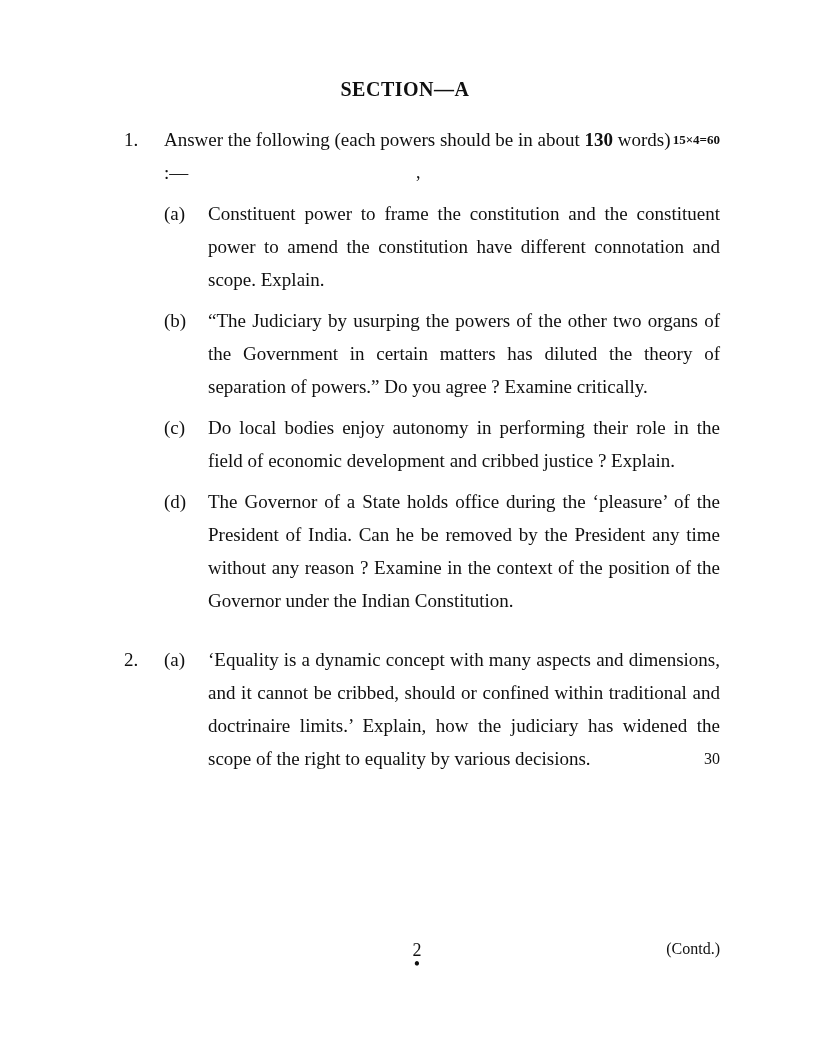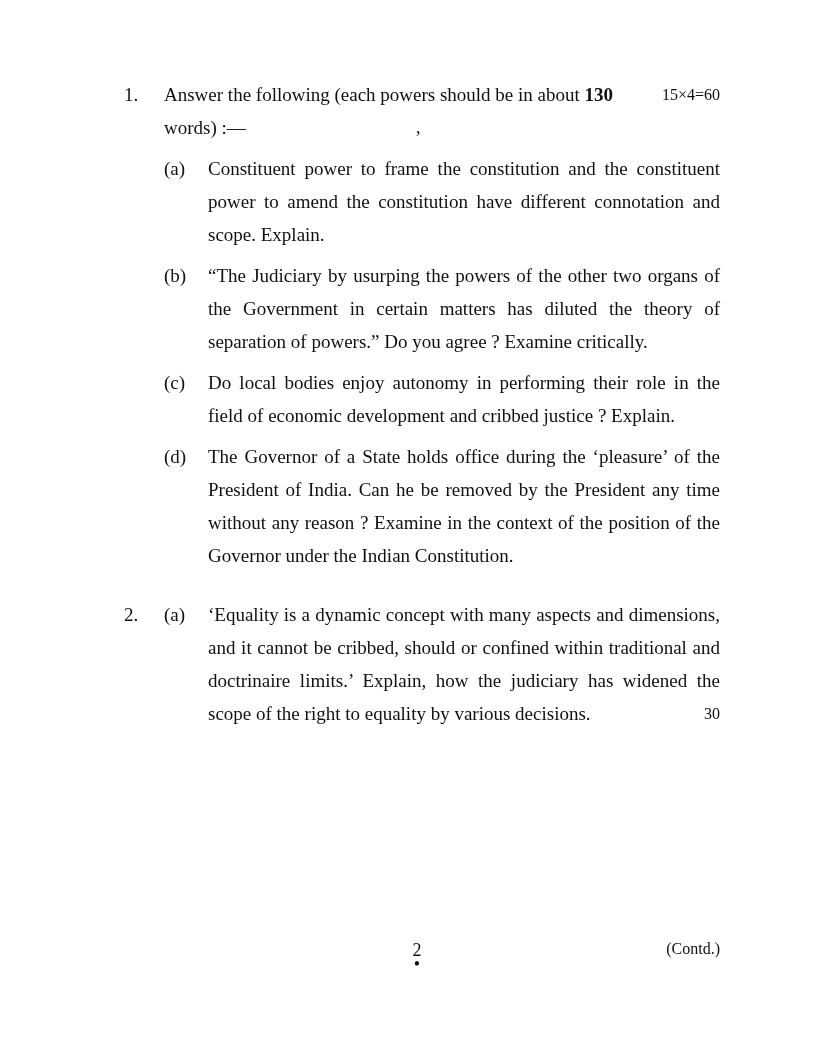--- a/index.html
+++ b/index.html
@@ -49,21 +49,22 @@
     flex: 1 1 auto;
   }
   .lead {
     font-size: 19px;
     line-height: 33px;
     position: relative;
   }
   .lead .bold { font-weight: bold; }
   .marks-right {
     float: right;
-    font-size: 16px;
+    font-size: 13px;
+    font-weight: bold;
   }
   .stray-comma {
     position: absolute;
     left: 252px;
     top: 33px;
     font-size: 18px;
   }
   .subq {
     display: flex;
     align-items: flex-start;
@@ -115,20 +116,21 @@
     position: absolute;
     right: 96px;
     font-size: 16px;
   }
 </style>
 </head>
 <body>
 
 <div class="page">
 
+  <div class="section-heading">SECTION—A</div>
 
   <div class="qblock">
     <div class="qnum">1.</div>
     <div class="qbody">
       <div class="lead">
         <span class="marks-right">15×4=60</span>
         <span>Answer the following (each powers should be in about </span><span class="bold">130</span><span> words) :—</span>
         <span class="stray-comma">,</span>
       </div>
 

